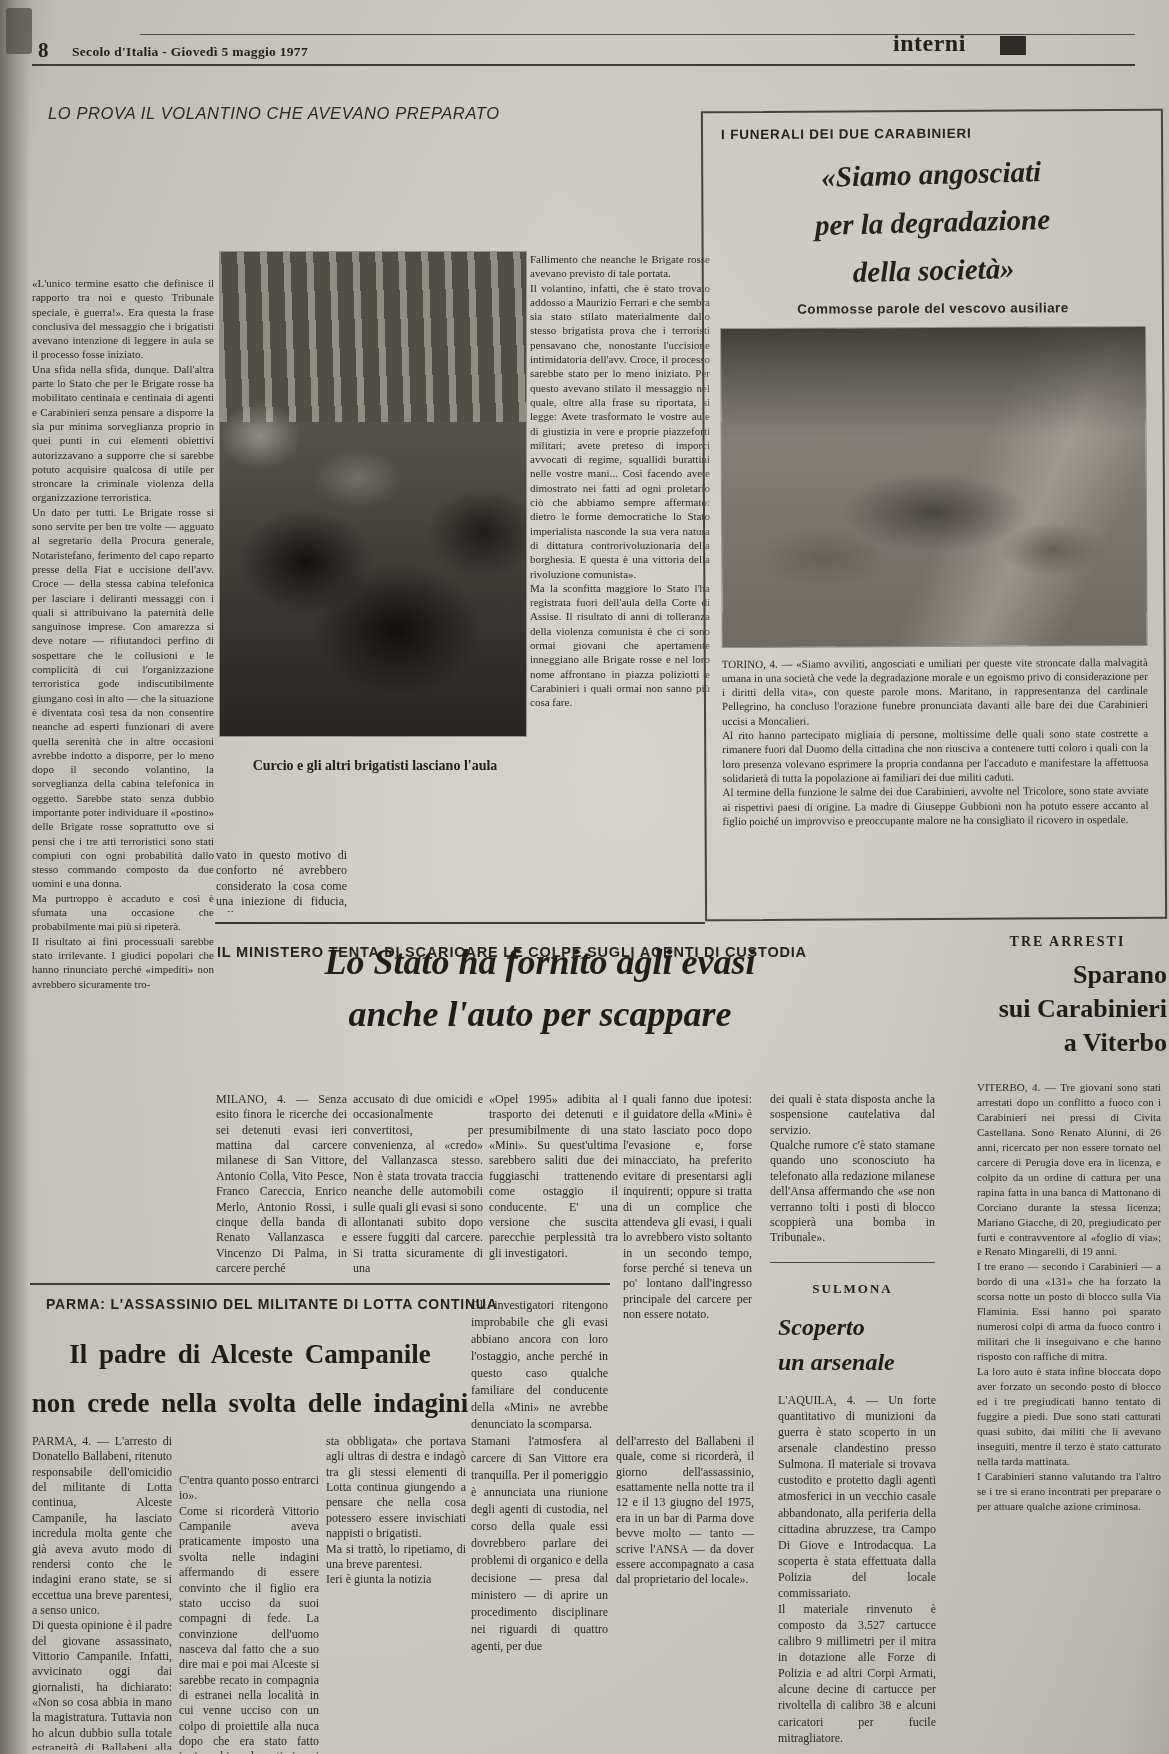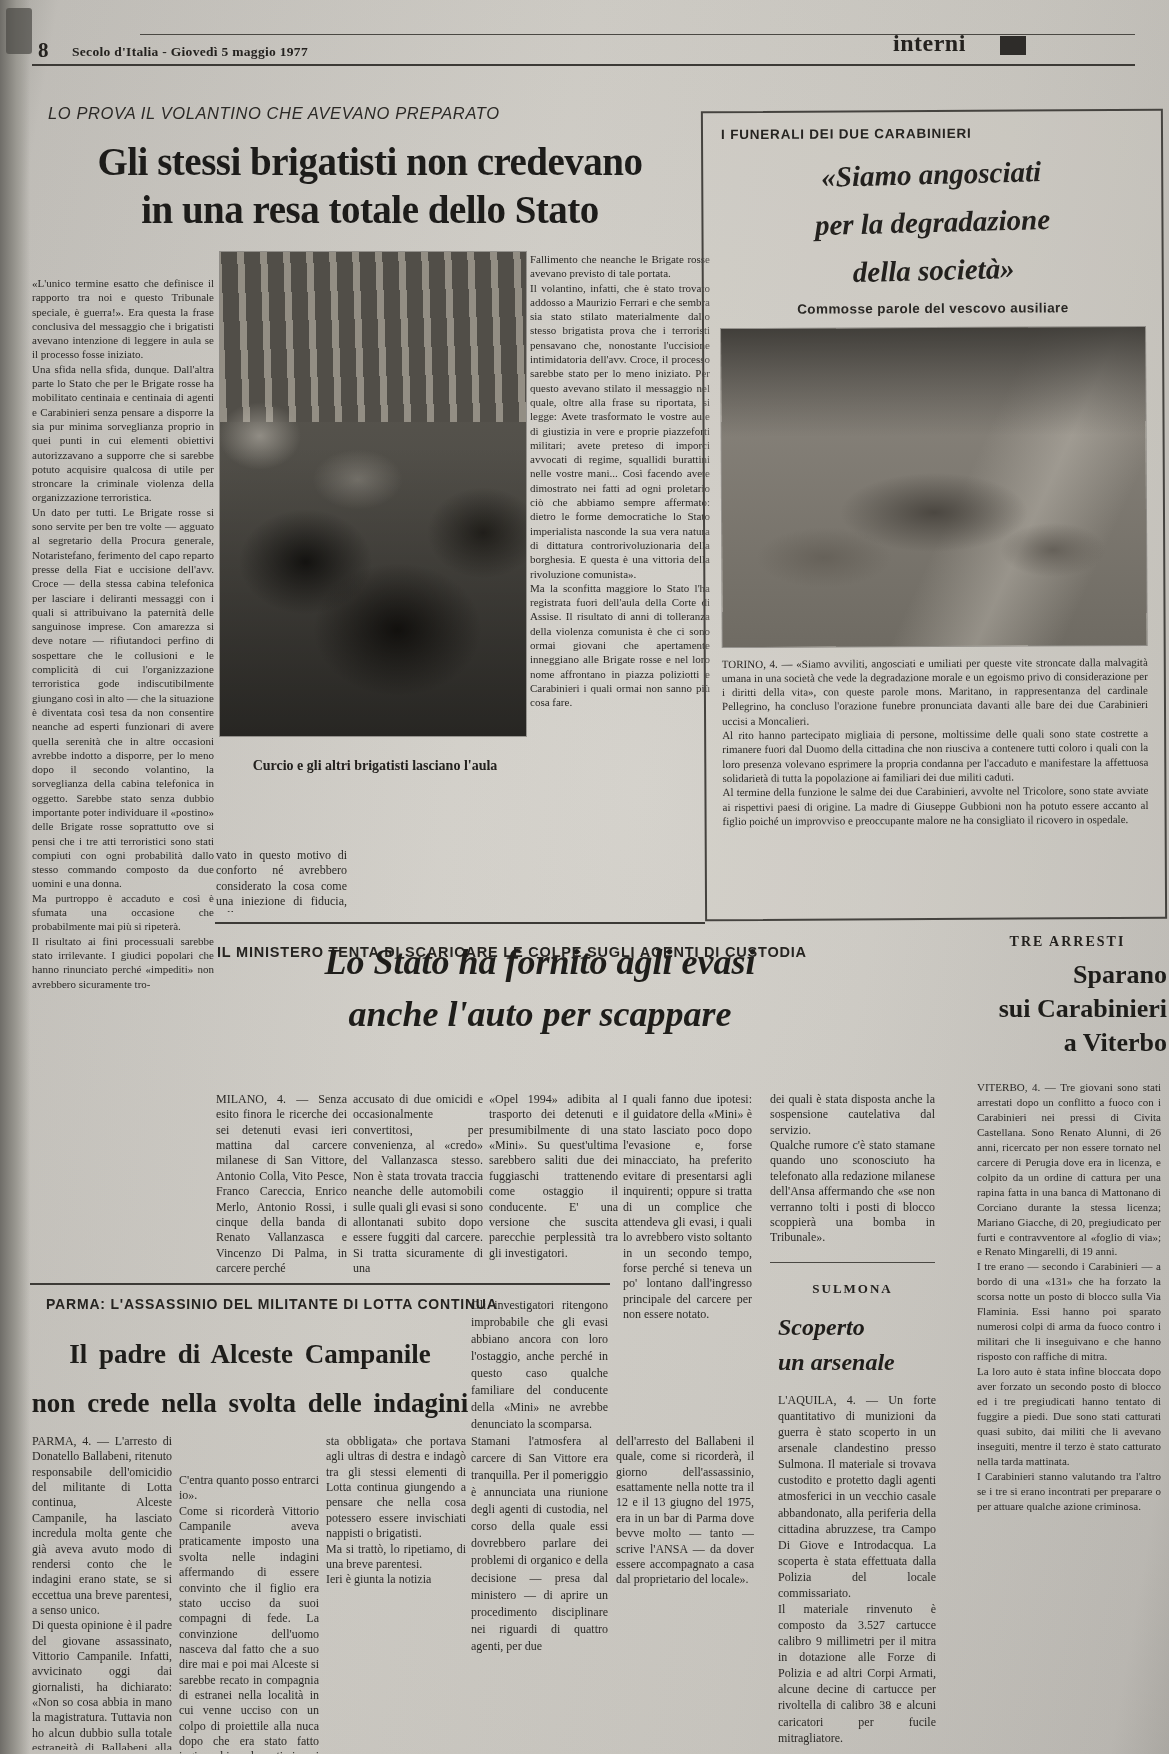--- a/index.html
+++ b/index.html
@@ -88,24 +88,20 @@
   <div class="scan-blot"></div>
 
   <div class="rule-thin" style="left:140px;top:34px;width:995px;"></div>
   <div class="pagenum" style="left:38px;top:38px;">8</div>
   <div class="masthead" style="left:72px;top:44px;">Secolo d'Italia - Giovedì 5 maggio 1977</div>
   <div class="section-label" style="left:893px;top:30px;">interni</div>
   <div class="section-block" style="left:1000px;top:36px;"></div>
   <div class="rule" style="left:32px;top:64px;width:1103px;"></div>
 
   <div class="kicker-italic" style="left:48px;top:104px;">LO PROVA IL VOLANTINO CHE AVEVANO PREPARATO</div>
-  <div class="headline-main" style="left:30px;top:138px;width:680px;">
-    <div>Gli stessi brigatisti non credevano</div>
-    <div>in una resa totale dello Stato</div>
-  </div>
 
   <div class="col" style="left:32px;top:244px;width:182px;height:1012px;margin-top:32px;">«L'unico termine esatto che definisce il rapporto tra noi e questo Tribunale speciale, è guerra!». Era questa la frase conclusiva del messaggio che i brigatisti avevano intenzione di leggere in aula se il processo fosse iniziato.
 Una sfida nella sfida, dunque. Dall'altra parte lo Stato che per le Brigate rosse ha mobilitato centinaia e centinaia di agenti e Carabinieri senza pensare a disporre la sia pur minima sorveglianza proprio in quei punti in cui elementi obiettivi autorizzavano a supporre che si sarebbe potuto acquisire qualcosa di utile per stroncare la criminale violenza della organizzazione terroristica.
 Un dato per tutti. Le Brigate rosse si sono servite per ben tre volte — agguato al segretario della Procura generale, Notaristefano, ferimento del capo reparto presse della Fiat e uccisione dell'avv. Croce — della stessa cabina telefonica per lasciare i deliranti messaggi con i quali si attribuivano la paternità delle sanguinose imprese. Con amarezza si deve notare — rifiutandoci perfino di sospettare che le collusioni e le complicità di cui l'organizzazione terroristica gode indiscutibilmente giungano così in alto — che la situazione è diventata così tesa da non consentire neanche ad esperti funzionari di avere quella serenità che in altre occasioni avrebbe indotto a disporre, per lo meno dopo il secondo volantino, la sorveglianza della cabina telefonica in oggetto. Sarebbe stato senza dubbio importante poter individuare il «postino» delle Brigate rosse soprattutto ove si pensi che i tre atti terroristici sono stati compiuti con ogni probabilità dallo stesso commando composto da due uomini e una donna.
 Ma purtroppo è accaduto e così è sfumata una occasione che probabilmente mai più si ripeterà.
 Il risultato ai fini processuali sarebbe stato irrilevante. I giudici popolari che hanno rinunciato perché «impediti» non avrebbero sicuramente tro-</div>
 
   <div class="photo photo-courtroom" style="left:220px;top:252px;width:306px;height:484px;"></div>
   <div class="caption" style="left:210px;top:758px;width:330px;">Curcio e gli altri brigatisti lasciano l'aula</div>
 
@@ -131,21 +127,21 @@
 Al termine della funzione le salme dei due Carabinieri, avvolte nel Tricolore, sono state avviate ai rispettivi paesi di origine. La madre di Giuseppe Gubbioni non ha potuto essere accanto al figlio poiché un improvviso e preoccupante malore ne ha consigliato il ricovero in ospedale.</div>
   </div>
 
   <div class="kicker-sans" style="left:217px;top:944px;">IL MINISTERO TENTA DI SCARICARE LE COLPE SUGLI AGENTI DI CUSTODIA</div>
   <div class="headline-evasi" style="left:215px;top:936px;width:650px;">
     <div>Lo Stato ha fornito agli evasi</div>
     <div>anche l'auto per scappare</div>
   </div>
   <div class="col col-sm" style="left:216px;top:1092px;width:131px;height:196px;">MILANO, 4. — Senza esito finora le ricerche dei sei detenuti evasi ieri mattina dal carcere milanese di San Vittore, Antonio Colla, Vito Pesce, Franco Careccia, Enrico Merlo, Antonio Rossi, i cinque della banda di Renato Vallanzasca e Vincenzo Di Palma, in carcere perché</div>
   <div class="col col-sm" style="left:353px;top:1092px;width:130px;height:196px;">accusato di due omicidi e occasionalmente convertitosi, per convenienza, al «credo» del Vallanzasca stesso. Non è stata trovata traccia neanche delle automobili sulle quali gli evasi si sono allontanati subito dopo essere fuggiti dal carcere. Si tratta sicuramente di una</div>
-  <div class="col col-sm" style="left:489px;top:1092px;width:129px;height:196px;">«Opel 1994» adibita al trasporto dei detenuti e presumibilmente di una «Mini». Su quest'ultima sarebbero saliti due dei fuggiaschi trattenendo come ostaggio il conducente. E' una versione che suscita parecchie perplessità tra gli investigatori.</div>
+  <div class="col col-sm" style="left:489px;top:1092px;width:129px;height:196px;">«Opel 1995» adibita al trasporto dei detenuti e presumibilmente di una «Mini». Su quest'ultima sarebbero saliti due dei fuggiaschi trattenendo come ostaggio il conducente. E' una versione che suscita parecchie perplessità tra gli investigatori.</div>
   <div class="col col-sm" style="left:623px;top:1092px;width:129px;height:336px;">I quali fanno due ipotesi: il guidatore della «Mini» è stato lasciato poco dopo l'evasione e, forse minacciato, ha preferito evitare di presentarsi agli inquirenti; oppure si tratta di un complice che attendeva gli evasi, i quali lo avrebbero visto soltanto in un secondo tempo, forse perché si teneva un po' lontano dall'ingresso principale del carcere per non essere notato.</div>
   <div class="col col-sm" style="left:770px;top:1092px;width:165px;height:154px;">dei quali è stata disposta anche la sospensione cautelativa dal servizio.
 Qualche rumore c'è stato stamane quando uno sconosciuto ha telefonato alla redazione milanese dell'Ansa affermando che «se non verranno tolti i posti di blocco scoppierà una bomba in Tribunale».</div>
   <div class="col col-sm" style="left:471px;top:1297px;width:137px;height:452px;line-height:1.42;">Gli investigatori ritengono improbabile che gli evasi abbiano ancora con loro l'ostaggio, anche perché in questo caso qualche familiare del conducente della «Mini» ne avrebbe denunciato la scomparsa.
 Stamani l'atmosfera al carcere di San Vittore era tranquilla. Per il pomeriggio è annunciata una riunione degli agenti di custodia, nel corso della quale essi dovrebbero parlare dei problemi di organico e della decisione — presa dal ministero — di aprire un procedimento disciplinare nei riguardi di quattro agenti, per due</div>
 
   <div class="kicker-serif" style="left:975px;top:934px;width:185px;">TRE ARRESTI</div>
   <div class="headline-viterbo" style="left:977px;top:958px;width:190px;text-align:right;">
     <div>Sparano</div>
     <div>sui Carabinieri</div>

